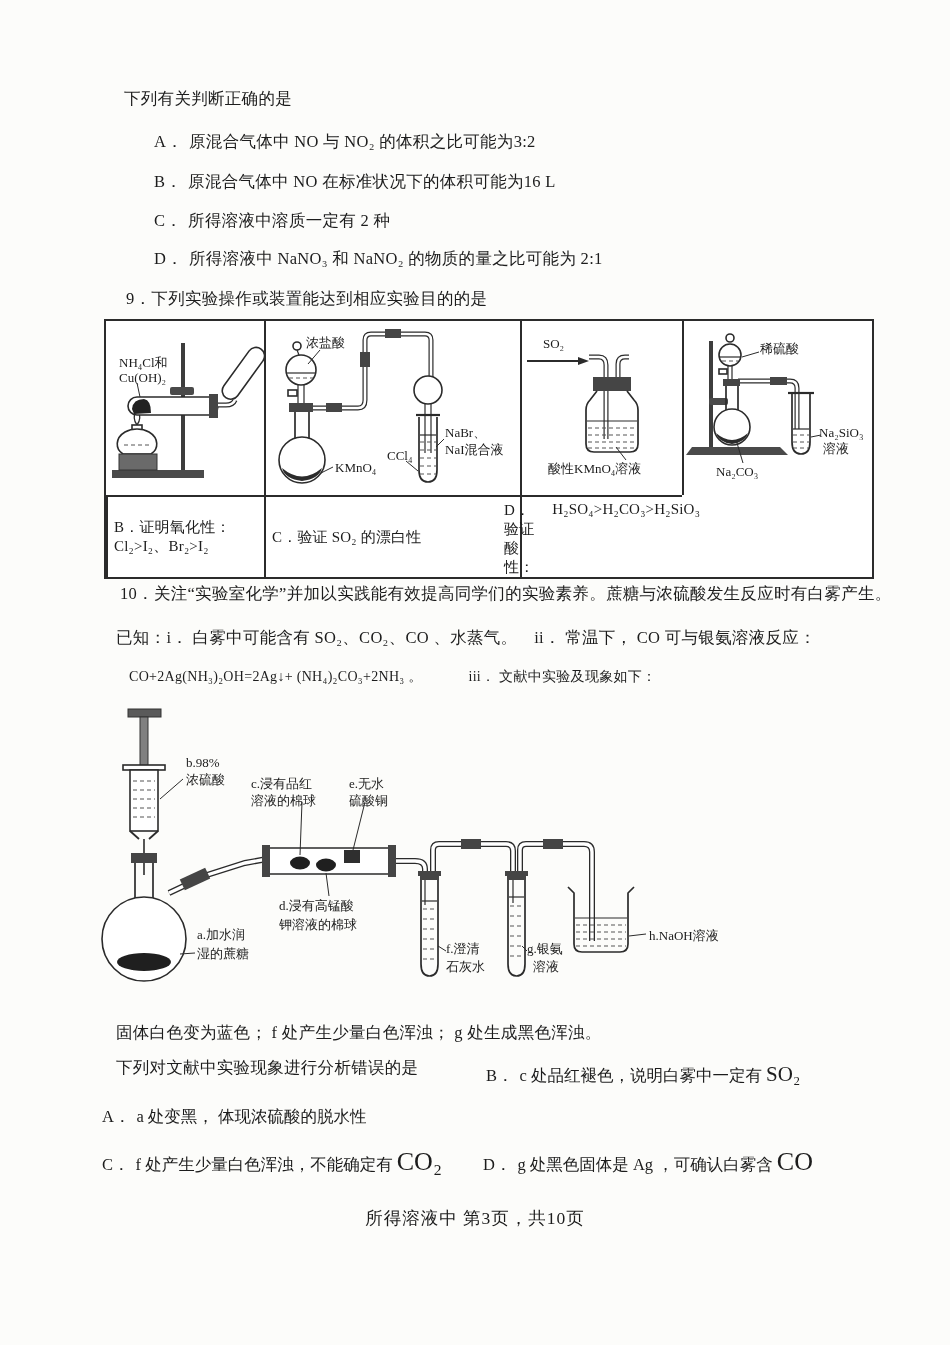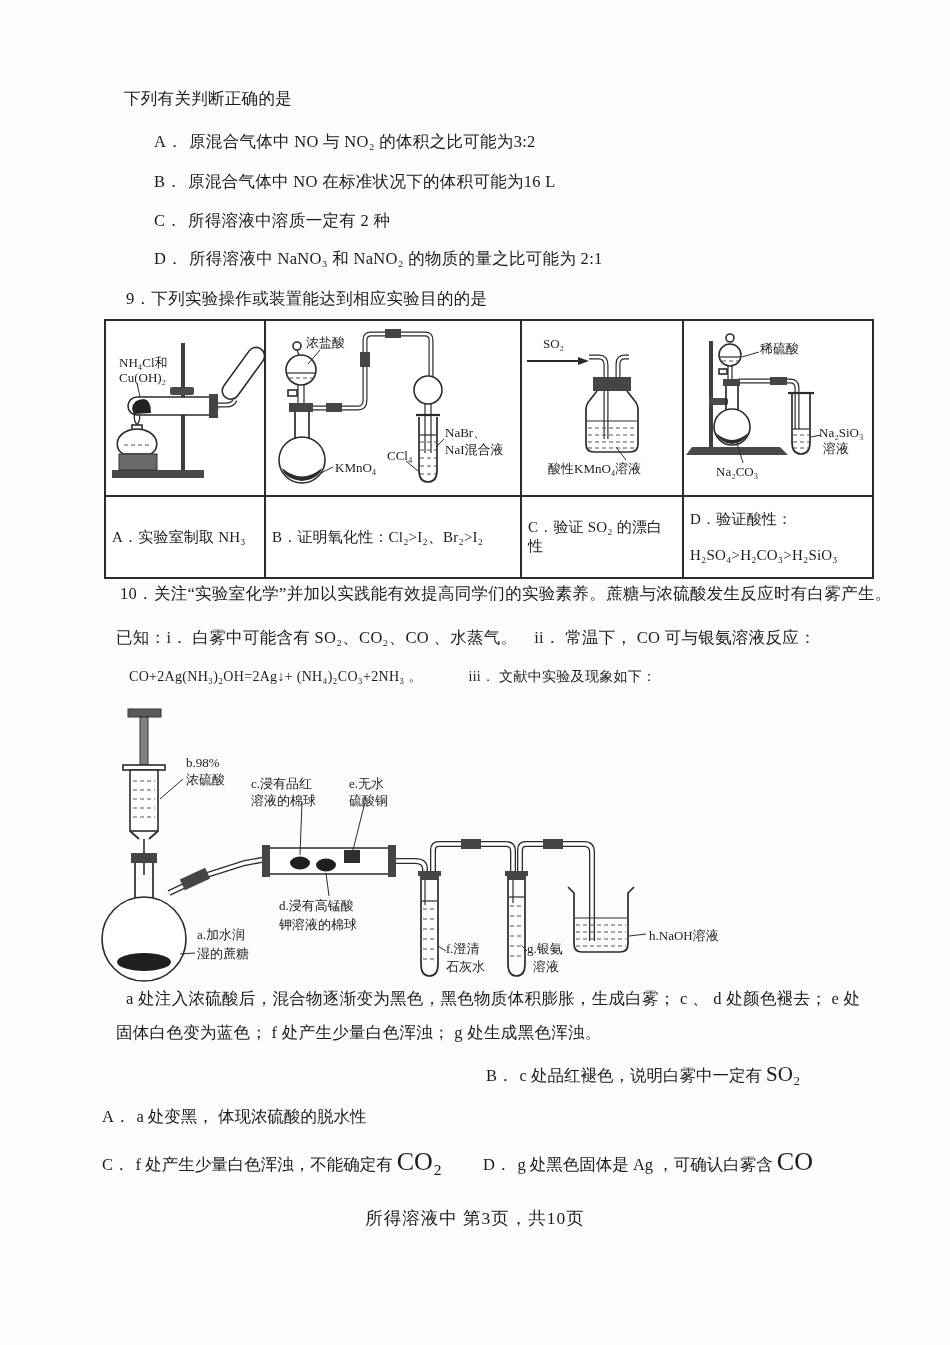--- a/index.html
+++ b/index.html
@@ -11,21 +11,21 @@
   .lbl{position:absolute;white-space:nowrap;font-size:13px;line-height:1.2;}
   .lblm{position:absolute;white-space:nowrap;font-size:13px;line-height:1.2;}
   .qtable{position:absolute;left:104px;top:319px;display:grid;
           grid-template-columns:158px 256px 162px 190px;grid-template-rows:174px 82px;
           border:2px solid #2b2b2b;background:#fff;}
   .dcell{position:relative;overflow:hidden;border-left:2px solid #2b2b2b;}
   .dcell.first{border-left:none;}
   .ccell{border-left:2px solid #2b2b2b;border-top:2px solid #2b2b2b;display:flex;
          align-items:center;padding:4px 6px;font-size:15px;letter-spacing:.2px;}
   .ccell.first{border-left:none;}
-  .ccell.col{flex-direction:column;align-items:flex-start;justify-content:center;gap:18px;}
+  .ccell.col{flex-direction:row;align-items:flex-start;justify-content:center;gap:18px;}
   .dcell svg,.diagram svg{position:absolute;left:0;top:0;}
   .diagram{position:absolute;left:95px;top:703px;width:780px;height:280px;}
   .optrow{position:absolute;white-space:nowrap;font-size:16.5px;}
   .optlab{margin-right:6px;}
   .bigf{font-family:"Liberation Serif","DejaVu Serif",serif;}
   .f-md{font-size:21px;}
   .f-lg{font-size:26px;}
   .footer{position:absolute;left:0;top:1206px;width:100%;text-align:center;
           font-size:17.5px;letter-spacing:1px;}
   
@@ -205,23 +205,20 @@
         <line x1="75" y1="31" x2="58" y2="36" class="ld"></line>
         <line x1="53" y1="122" x2="59" y2="142" class="ld"></line>
         <line x1="137" y1="114" x2="127" y2="116" class="ld"></line>
       </svg>
       <div class="lbl" style="left:76px;top:20px">稀硫酸</div>
       <div class="lbl" style="left:32px;top:143px">Na₂CO₃</div>
       <div class="lbl" style="left:135px;top:104px">Na₂SiO₃</div>
       <div class="lbl" style="left:139px;top:120px">溶液</div>
     </div>
 
-    <div class="ccell first">
-        <span>A．实验室制取 NH₃</span>
-      </div>
     <div class="ccell">
         <span>B．证明氧化性：Cl₂&gt;I₂、Br₂&gt;I₂</span>
       </div>
     <div class="ccell">
         <span>C．验证 SO₂ 的漂白性</span>
       </div>
     <div class="ccell col">
       <span>D．验证酸性：</span>
       <span>H₂SO₄&gt;H₂CO₃&gt;H₂SiO₃</span>
     </div>
@@ -341,22 +338,22 @@
     <div class="lblm" style="left:184px;top:214px">钾溶液的棉球</div>
     <div class="lblm" style="left:102px;top:224px">a.加水润</div>
     <div class="lblm" style="left:102px;top:243px">湿的蔗糖</div>
     <div class="lblm" style="left:351px;top:238px">f.澄清</div>
     <div class="lblm" style="left:351px;top:256px">石灰水</div>
     <div class="lblm" style="left:432px;top:238px">g.银氨</div>
     <div class="lblm" style="left:438px;top:256px">溶液</div>
     <div class="lblm" style="left:554px;top:225px">h.NaOH溶液</div>
   </div>
 
-  <div class="line" style="left:110px;top:988px">a 处注入浓硫酸后，混合物逐渐变为黑色，黑色物质体积膨胀，生成白雾； c 、 d 处颜色褪去； e 处</div>
   <div class="line" style="left:100px;top:1022px">固体白色变为蓝色； f 处产生少量白色浑浊； g 处生成黑色浑浊。</div>
+  <div class="line" style="left:100px;top:1057px">下列对文献中实验现象进行分析错误的是</div>
 
   <div class="optrow" style="left:102px;top:1103px"><span class="optlab">A．</span><span>a 处变黑， 体现浓硫酸的脱水性</span><span class="bigf f-md"></span></div>
   <div class="optrow" style="left:486px;top:1062px"><span class="optlab">B．</span><span>c 处品红褪色，说明白雾中一定有</span> <span class="bigf f-md">SO₂</span></div>
   <div class="optrow" style="left:102px;top:1147px"><span class="optlab">C．</span><span>f 处产生少量白色浑浊，不能确定有</span> <span class="bigf f-lg">CO₂</span></div>
   <div class="optrow" style="left:483px;top:1147px"><span class="optlab">D．</span><span>g 处黑色固体是 Ag ，可确认白雾含</span> <span class="bigf f-lg">CO</span></div>
 
   <div class="footer">所得溶液中 第3页，共10页</div>
 
 </div>
 

